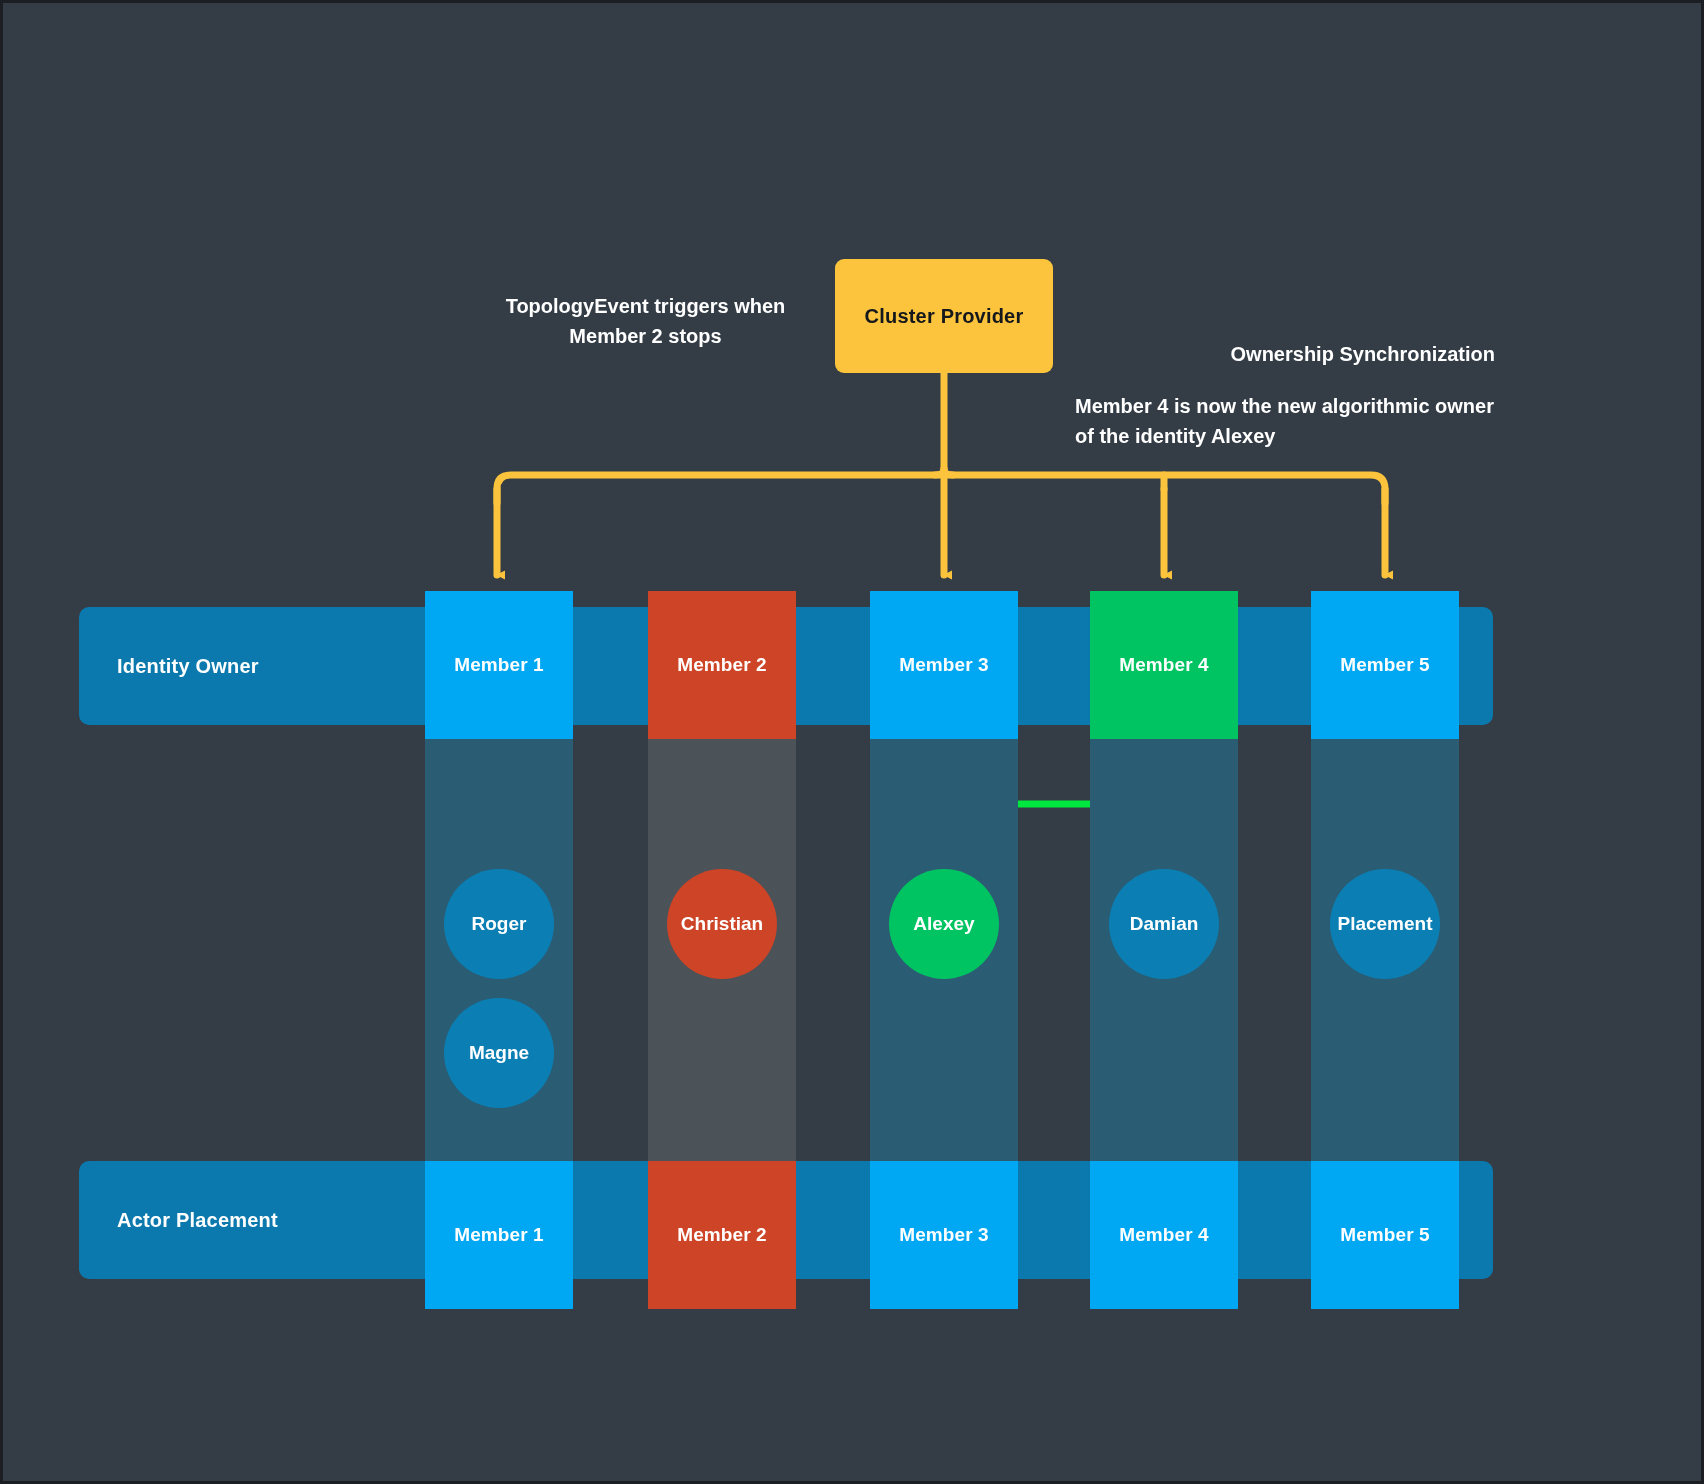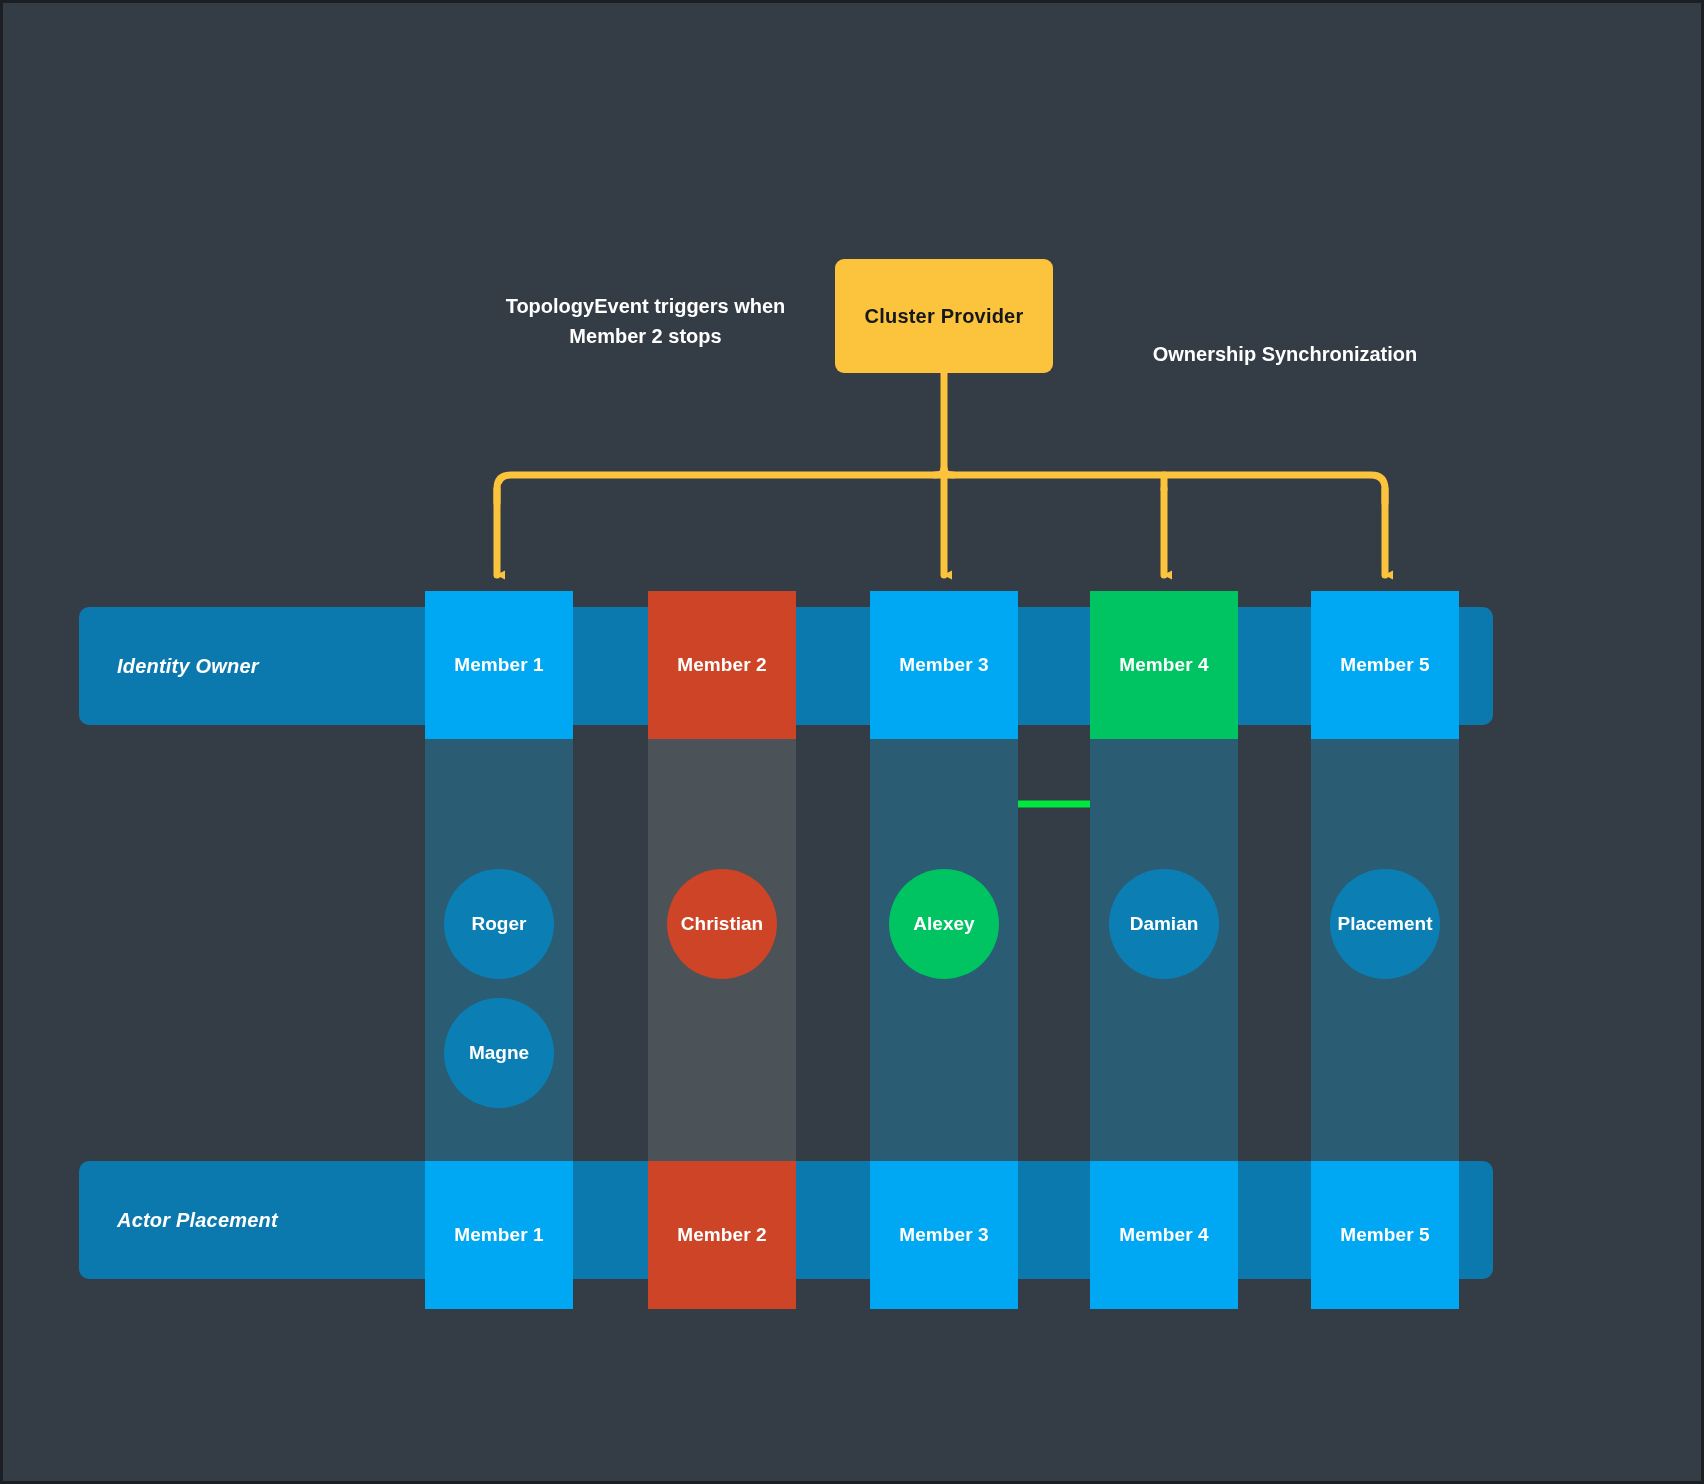--- a/index.html
+++ b/index.html
@@ -55,21 +55,21 @@
   .annot-left {
     left: 470px;
     top: 288px;
     width: 345px;
     text-align: center;
   }
   .annot-right-title {
     left: 1072px;
     top: 336px;
     width: 420px;
-    text-align: center;
+    text-align: right;
   }
   .annot-right-body {
     left: 1072px;
     top: 388px;
     width: 420px;
     text-align: left;
   }
   
   .row-bar {
     position: absolute;
@@ -85,21 +85,20 @@
     position: absolute;
     left: 38px;
     top: 0;
     height: 118px;
     display: flex;
     align-items: center;
     color: #ffffff;
     font-size: 20px;
     font-weight: bold;
     letter-spacing: 0.2px;
-    font-style: italic;
   }
   
   .lane {
     position: absolute;
     top: 588px;
     width: 148px;
     height: 718px;
   }
   .lane-strip {
     position: absolute;
@@ -241,14 +240,15 @@
   <div class="lane" style="left:1308px;top:588px;height:718px;background:transparent">
     <div class="member-box top c-blue">Member 5</div>
     <div class="actor a-blue" style="top:278px">Placement</div>
     <div class="member-box bottom c-blue">Member 5</div>
   </div>
 
   <div class="provider-box">Cluster Provider</div>
 
   <div class="annot annot-left">TopologyEvent triggers when Member 2 stops</div>
   <div class="annot annot-right-title">Ownership Synchronization</div>
+  <div class="annot annot-right-body">Member 4 is now the new algorithmic owner of the identity Alexey</div>
 
 </div>
 
 </body></html>

